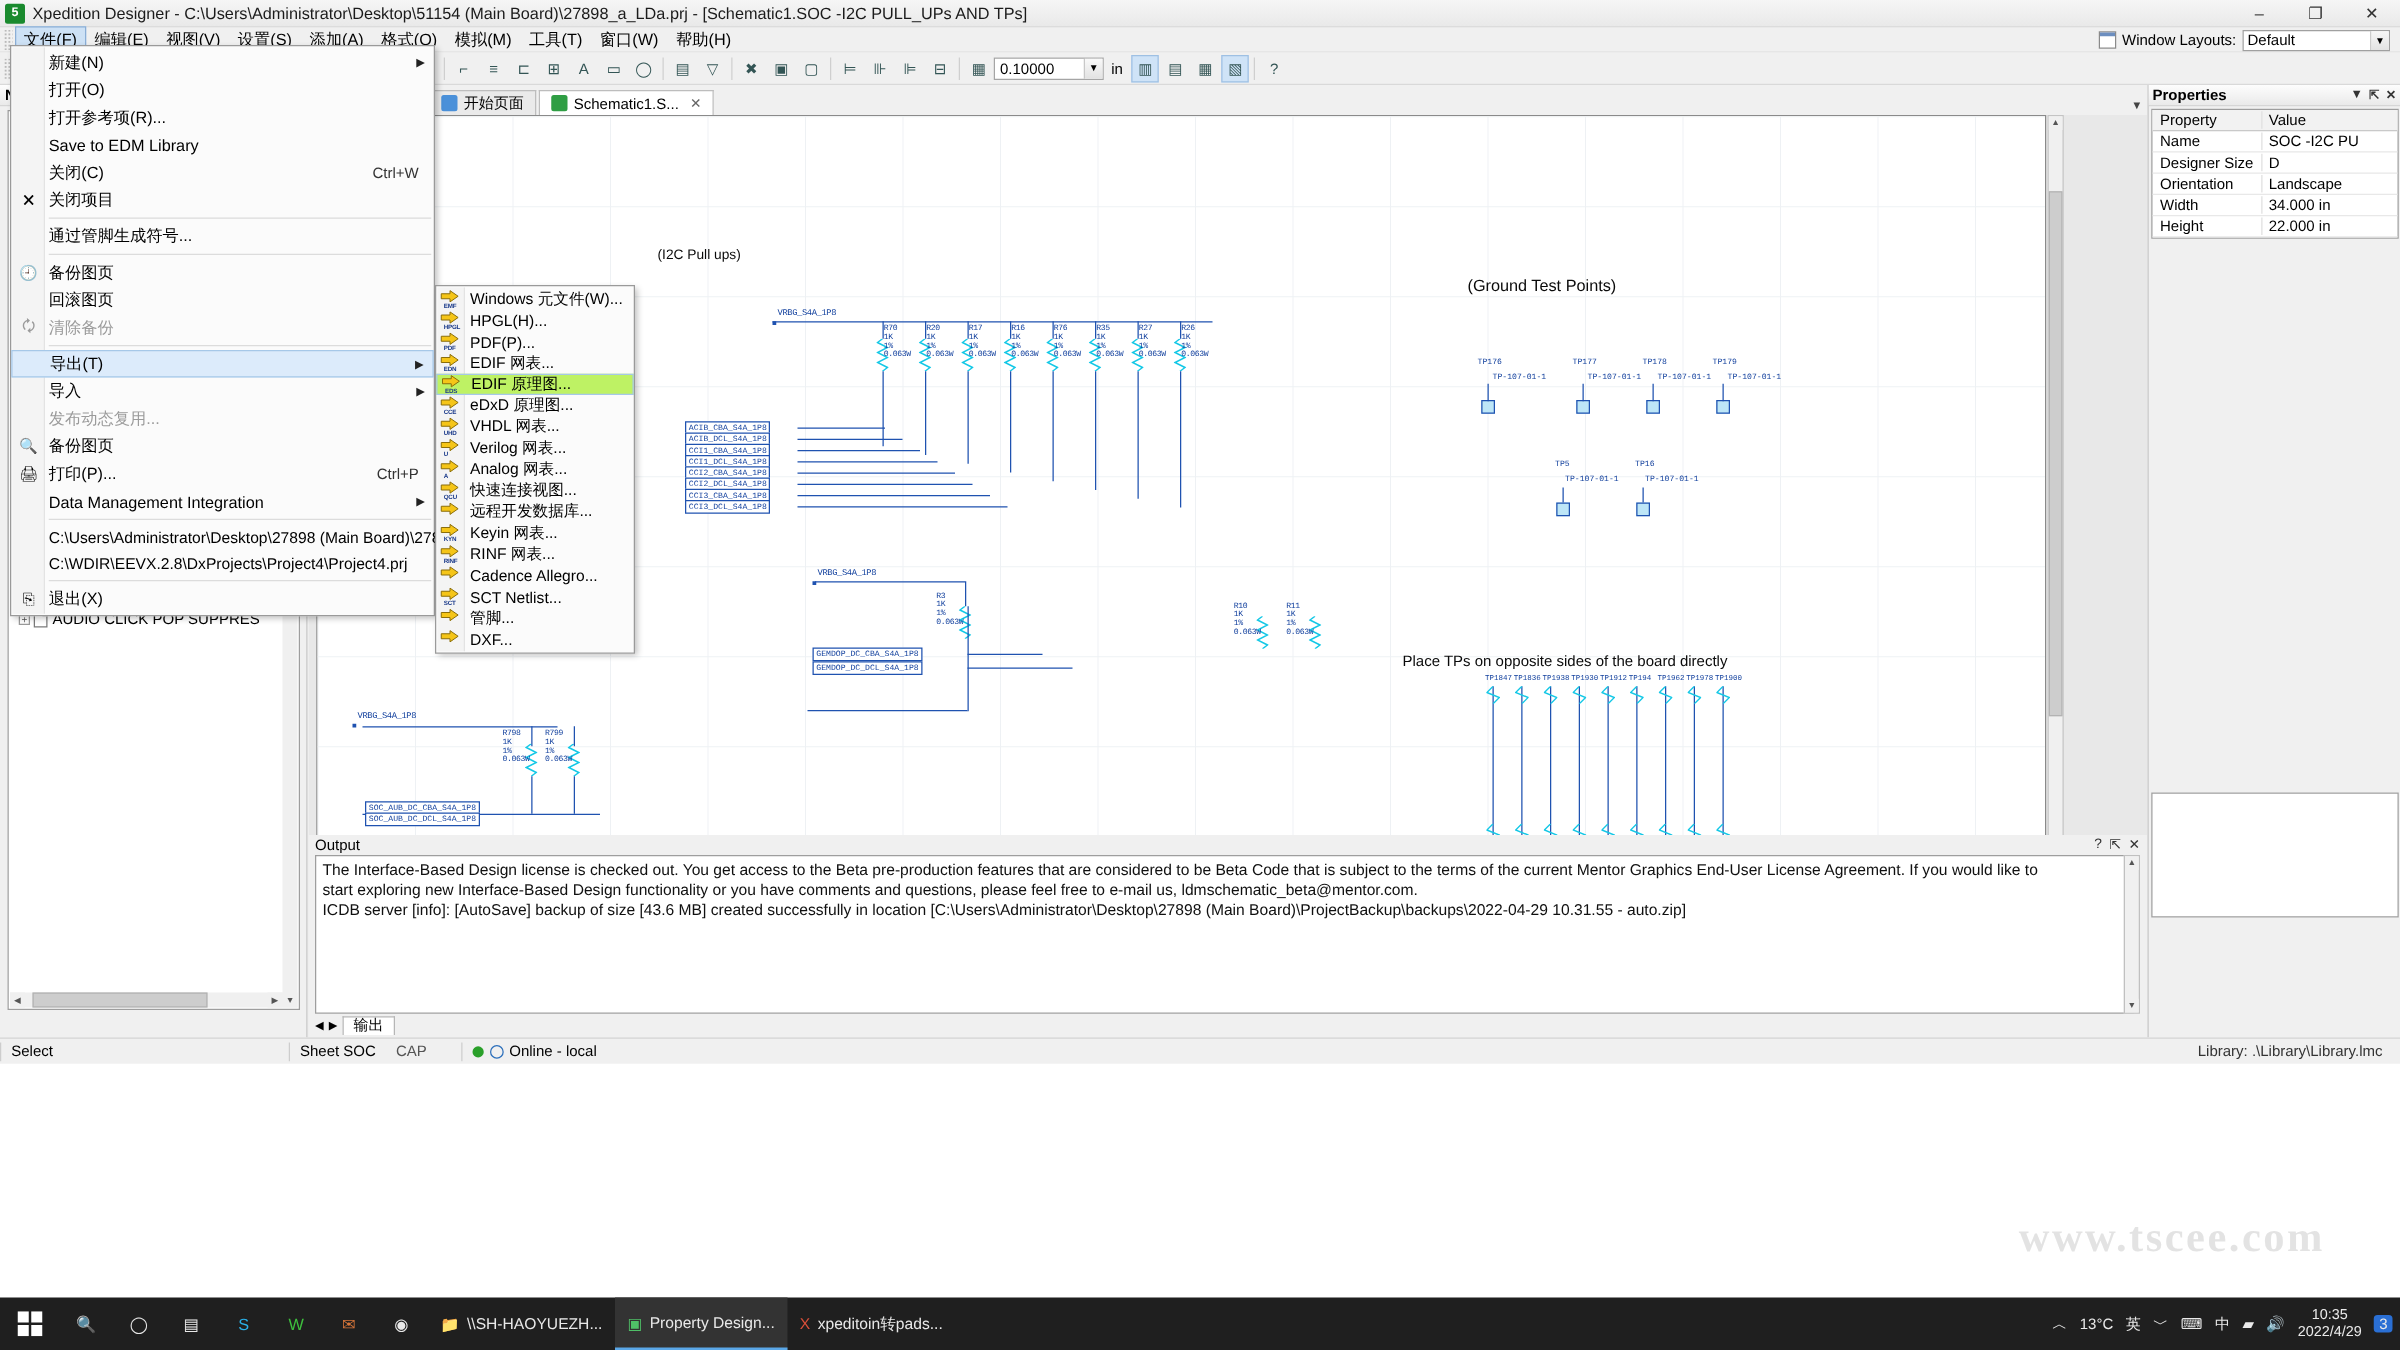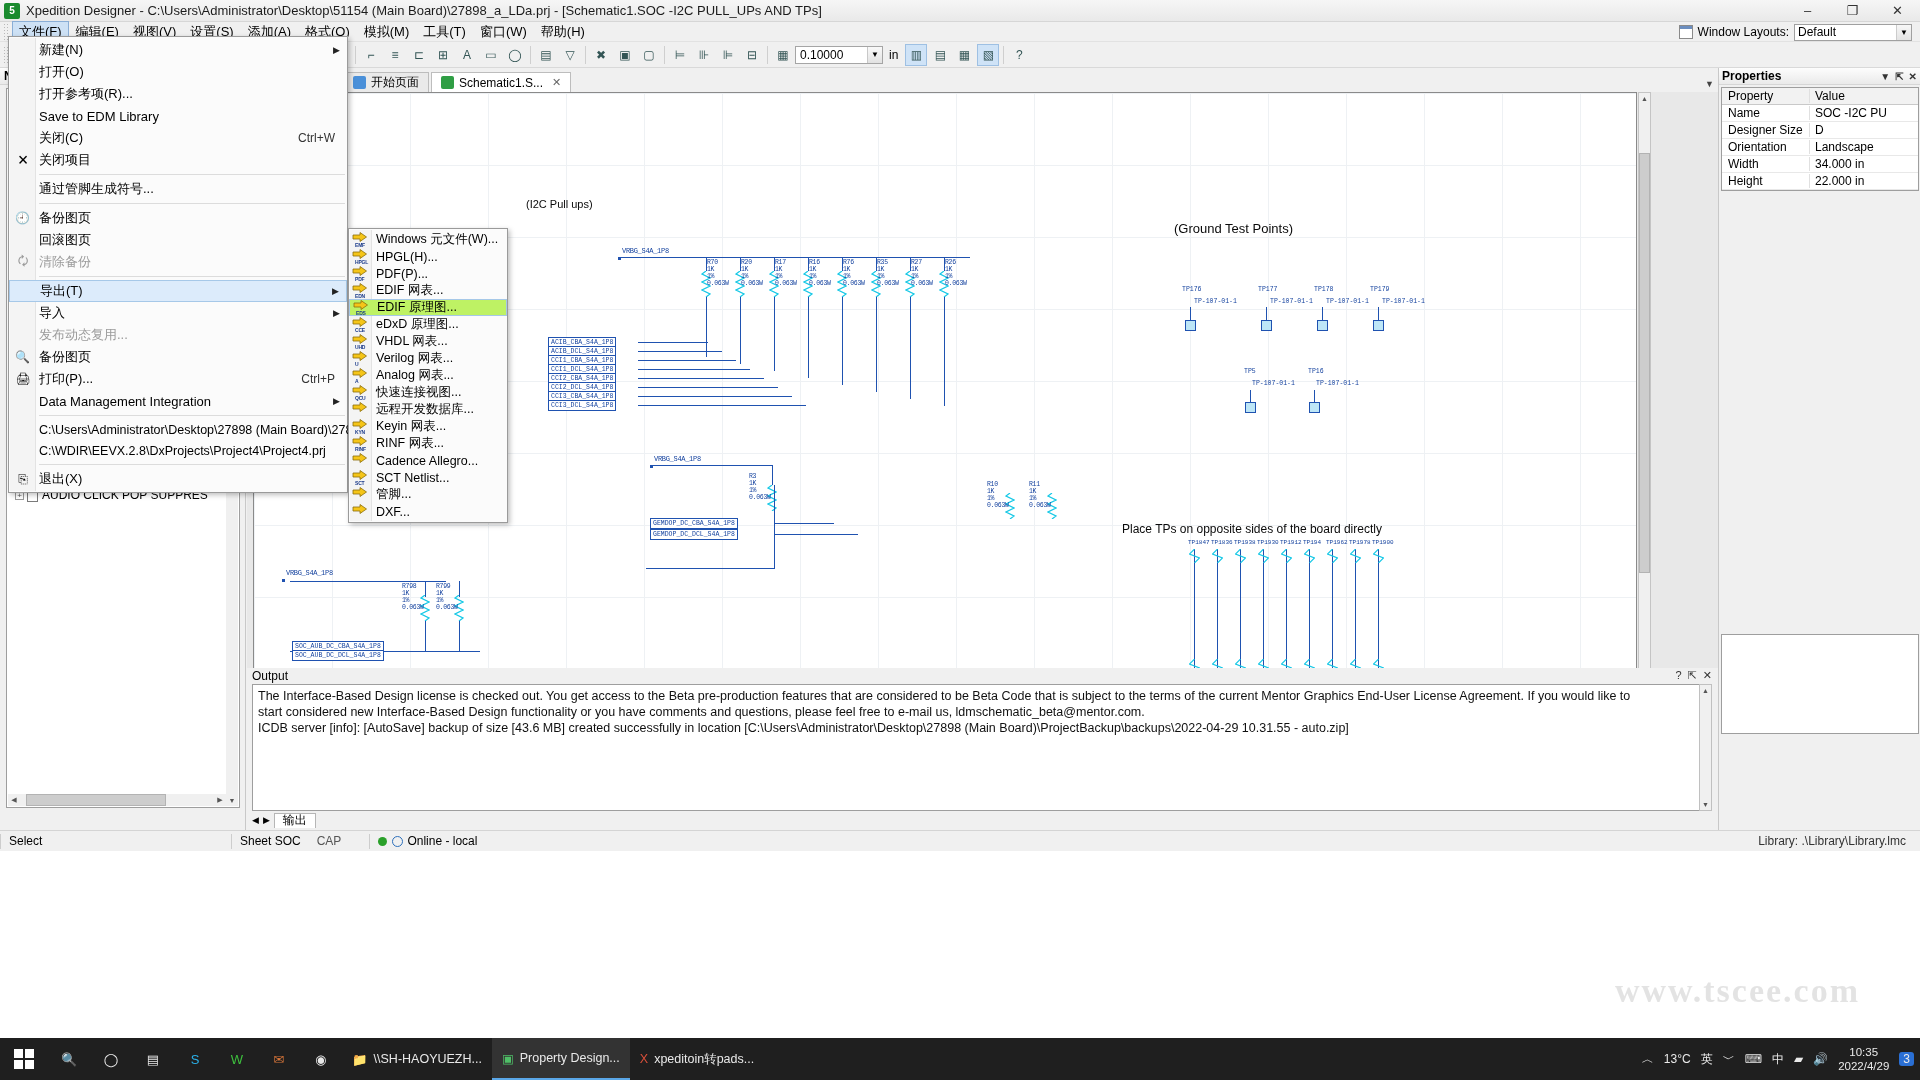--- a/index.html
+++ b/index.html
@@ -763,21 +763,21 @@
     <div class="out-head">
       <span>Output</span>
       <span class="tools">
         <span>?</span>
         <span>⇱</span>
         <span>✕</span>
       </span>
     </div>
     <div class="out-body">
       <div>The Interface-Based Design license is checked out. You get access to the Beta pre-production features that are considered to be Beta Code that is subject to the terms of the current Mentor Graphics End-User License Agreement. If you would like to</div>
-      <div>start considered new Interface-Based Design functionality or you have comments and questions, please feel free to e-mail us, ldmschematic_beta@mentor.com.</div>
+      <div>start exploring new Interface-Based Design functionality or you have comments and questions, please feel free to e-mail us, ldmschematic_beta@mentor.com.</div>
       <div>ICDB server [info]: [AutoSave] backup of size [43.6 MB] created successfully in location [C:\Users\Administrator\Desktop\27898 (Main Board)\ProjectBackup\backups\2022-04-29 10.31.55 - auto.zip]</div>
     </div>
     <div class="outbody-scroll">
       <div class="sc-arrow" style="top:0;left:0;width:11px;height:11px">▲</div>
       <div class="sc-arrow" style="bottom:0;left:0;width:11px;height:11px">▼</div>
     </div>
     <div class="out-tabs">
       <span style="font-size:9px">◀</span>
       <span style="font-size:9px">▶</span>
       <div class="out-tab">

